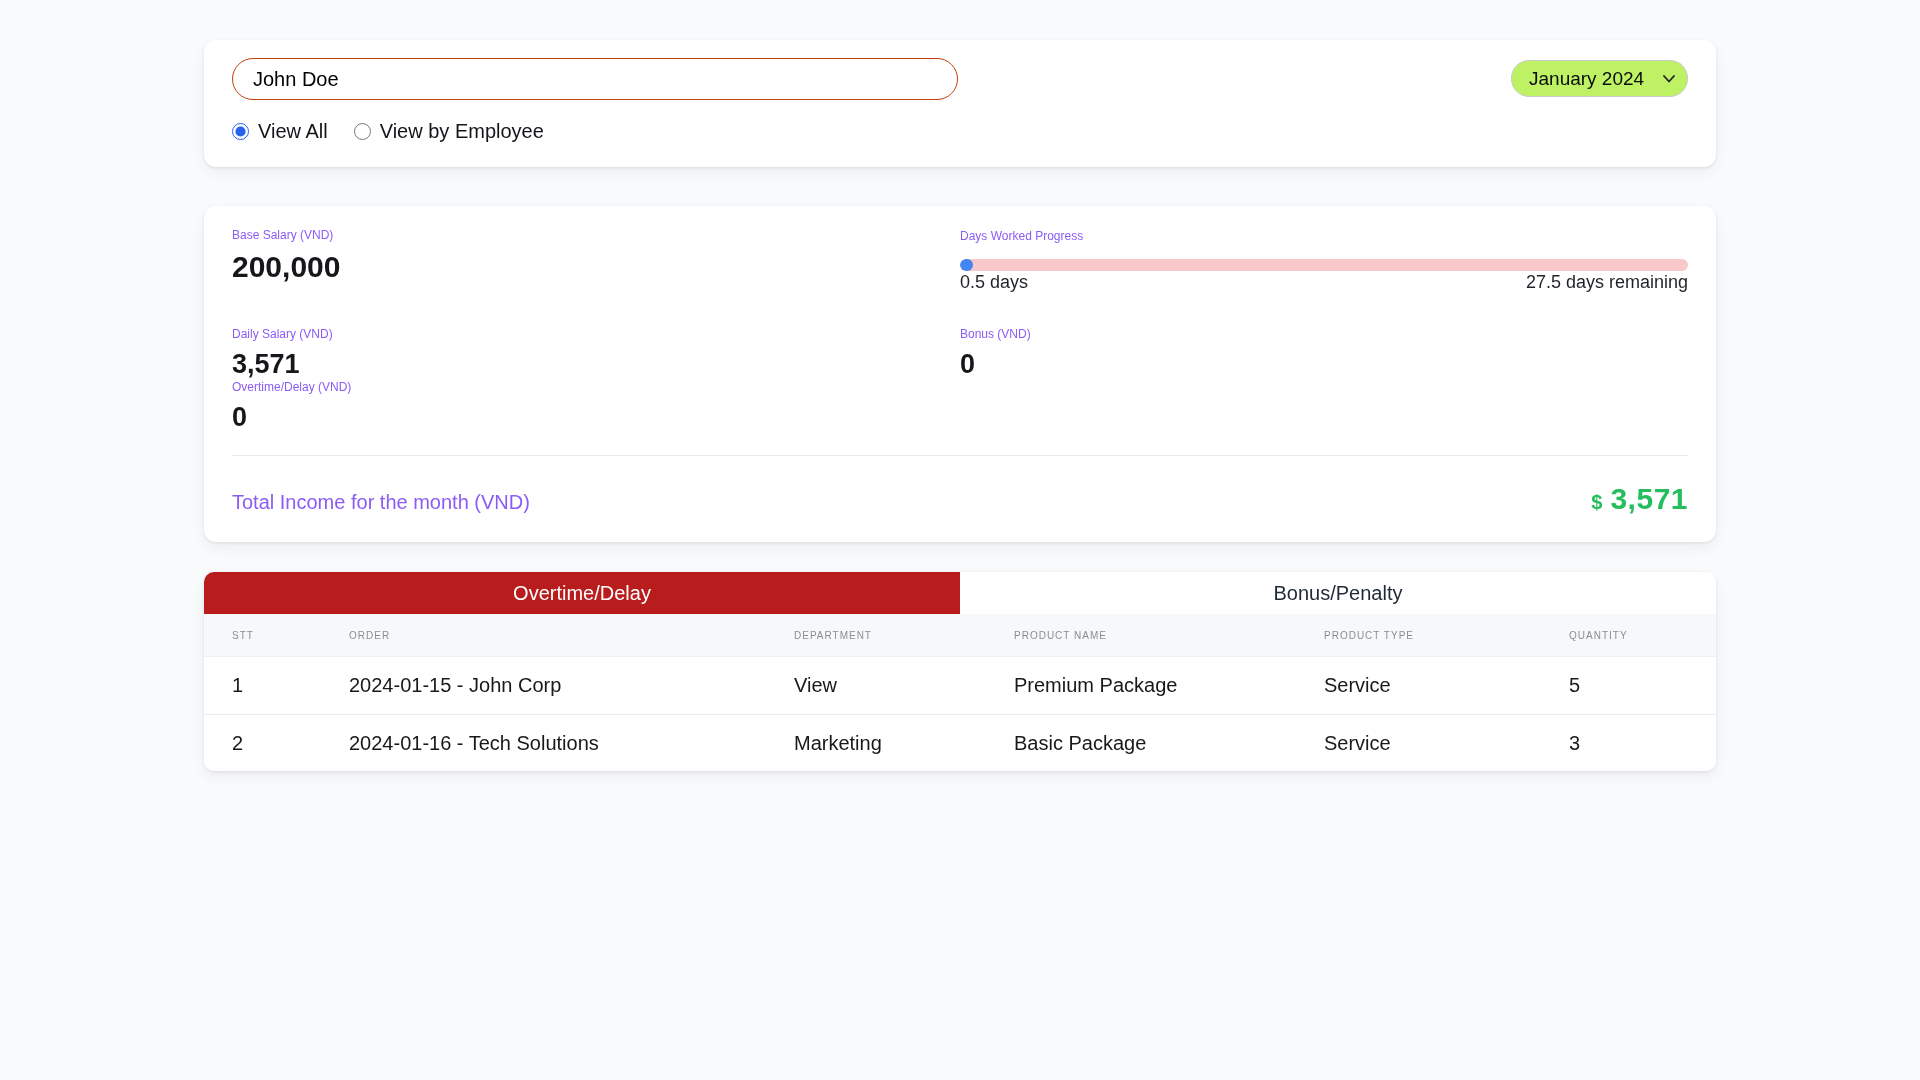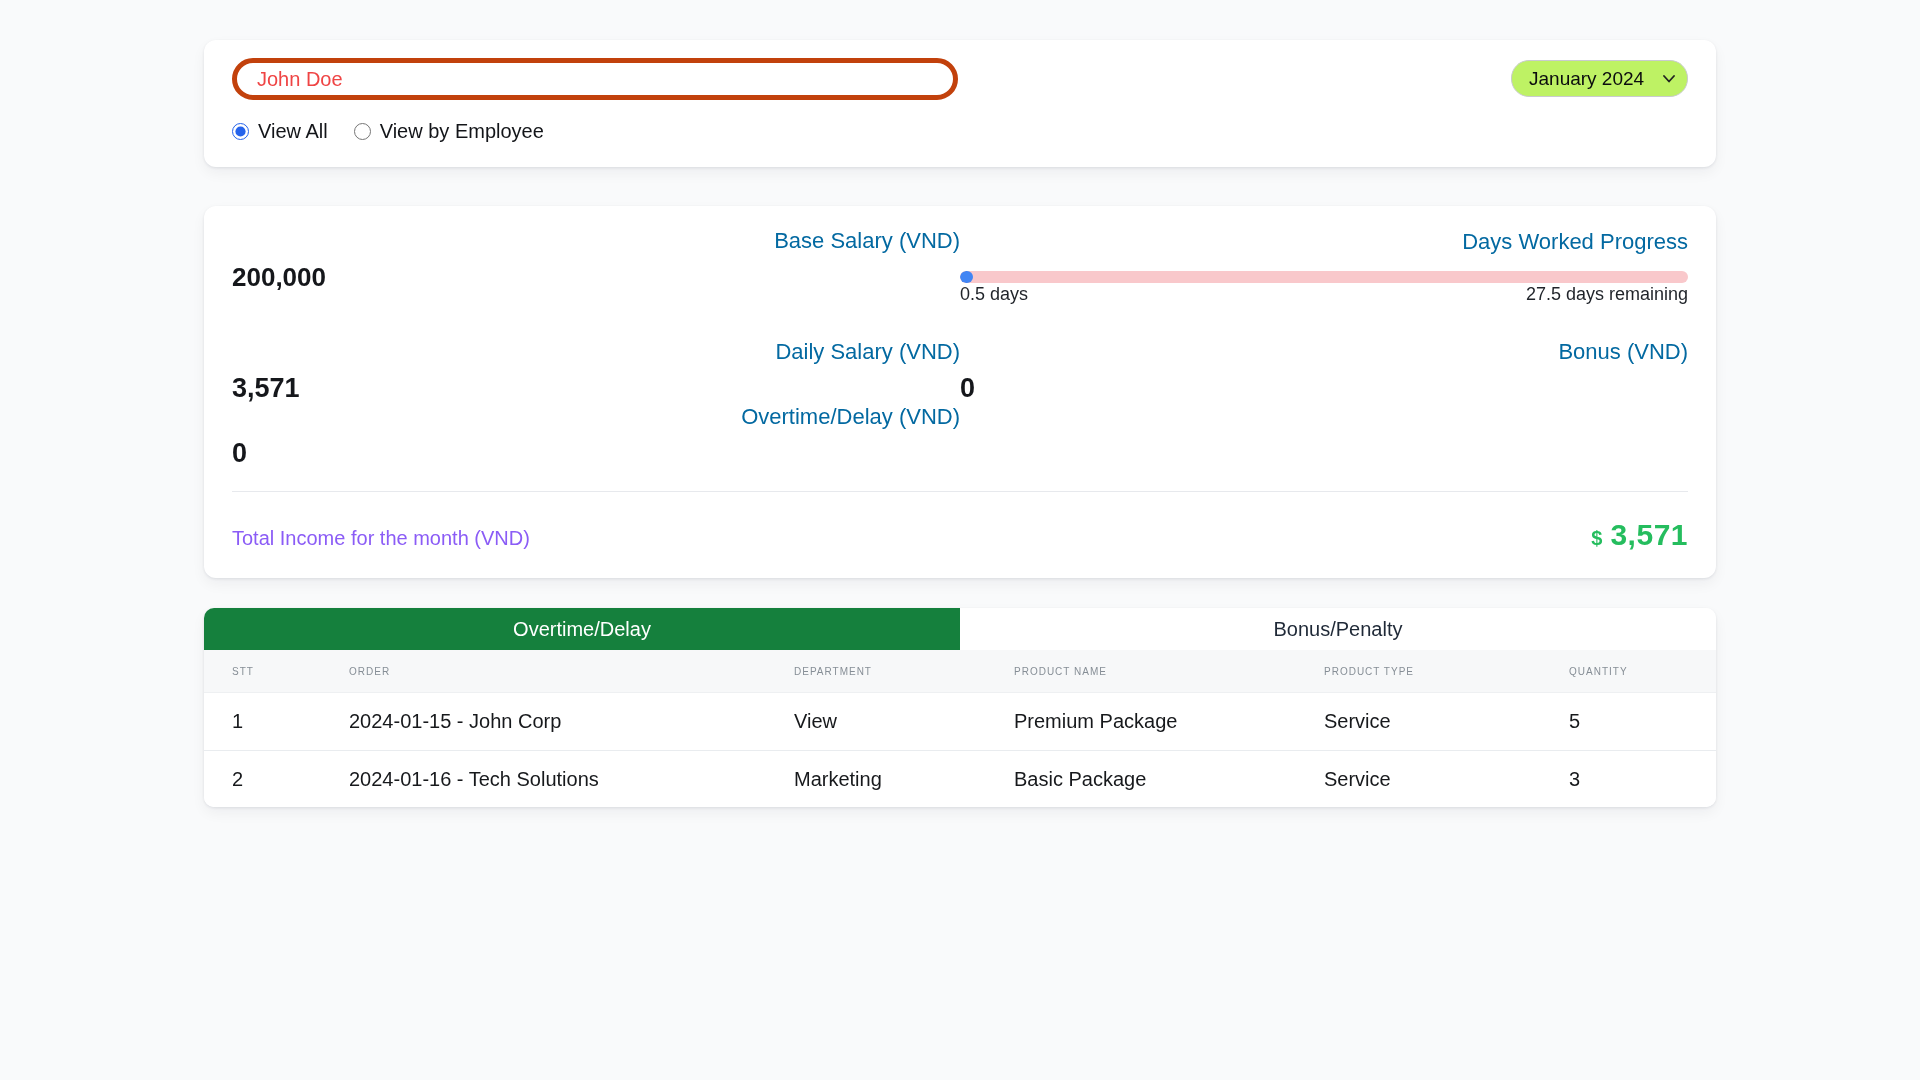--- a/index.html
+++ b/index.html
@@ -16,22 +16,22 @@
     background:#ffffff;
     border-radius:12px;
     box-shadow:0 1px 3px rgba(16,24,40,.09), 0 6px 14px rgba(16,24,40,.05);
   }
 
   
   .filter-card { margin-top:40px; padding:18px 28px 24px; }
   .filter-row { display:flex; justify-content:space-between; align-items:flex-start; }
   .name-input {
     width:726px; height:42px;
-    border:5px solid #c2410c; border-radius:21px;
-    padding:0 20px; font-size:20px; color:#ef4444;
+    border:1px solid #c2410c; border-radius:21px;
+    padding:0 20px; font-size:20px; color:#000000;
     font-family:"Liberation Sans", sans-serif;
     outline:none; background:#fff;
   }
   .select-wrap { position:relative; margin-top:2px; }
   .month-select {
     -webkit-appearance:none; appearance:none;
     height:37px; min-width:170px;
     background:#bef264;
     border:1px solid #c9cbce; border-radius:18px;
     padding:0 42px 0 17px;
@@ -45,22 +45,22 @@
     pointer-events:none;
   }
   .radio-row { display:flex; align-items:center; gap:26px; margin-top:20px; }
   .radio-opt { display:flex; align-items:center; gap:9px; font-size:20px; color:#131519; cursor:pointer; }
   .radio-opt input { width:17px; height:17px; accent-color:#2563eb; cursor:pointer; }
 
   
   .summary-card { margin-top:39px; padding:22px 28px 26px; }
   .sum-row-1 { display:grid; grid-template-columns:1fr 1fr; }
   .sum-row-2 { display:grid; grid-template-columns:1fr 1fr; margin-top:34px; }
-  .stat-label { font-size:22px; color:#0369a1;text-align:right; }
-  .stat-value-big { margin-top:8px; font-size:26px; font-weight:bold; color:#15171b; }
+  .stat-label { font-size:12px; color:#8b5cf6; }
+  .stat-value-big { margin-top:8px; font-size:30px; font-weight:bold; color:#15171b; }
   .stat-value { margin-top:8px; font-size:27px; font-weight:bold; color:#15171b; }
 
   .progress-block { padding-top:1px; }
   .progress-track {
     margin-top:16px; height:12px; border-radius:6px;
     background:#f9c8cb; position:relative; overflow:hidden;
   }
   .progress-fill {
     position:absolute; left:0; top:0; bottom:0;
     min-width:13px; border-radius:7px; background:#4285f4;
@@ -77,21 +77,21 @@
   
   .table-card { margin-top:30px; border-radius:10px; overflow:hidden; padding:0; }
   .tab-bar { display:flex; }
   .tab {
     width:50%; height:42px;
     display:flex; align-items:center; justify-content:center;
     font-size:20px; background:#ffffff; color:#1f2937;
     border:none; cursor:pointer;
     font-family:"Liberation Sans", sans-serif;
   }
-  .tab.active { background:#15803d; color:#ffffff; }
+  .tab.active { background:#b91c1c; color:#ffffff; }
 
   .tgrid { display:grid; grid-template-columns:117px 445px 220px 310px 245px 1fr; align-items:center; padding-left:28px; }
   .thead-row {
     height:43px; background:#f7f8f9;
     font-size:10px; color:#868e96; letter-spacing:1px;
     text-transform:uppercase;
     border-bottom:1px solid #eef0f2;
   }
   .trow { height:57px; font-size:20px; color:#17191c; background:#fff; }
   .trow + .trow { border-top:1px solid #e9ecef; }

